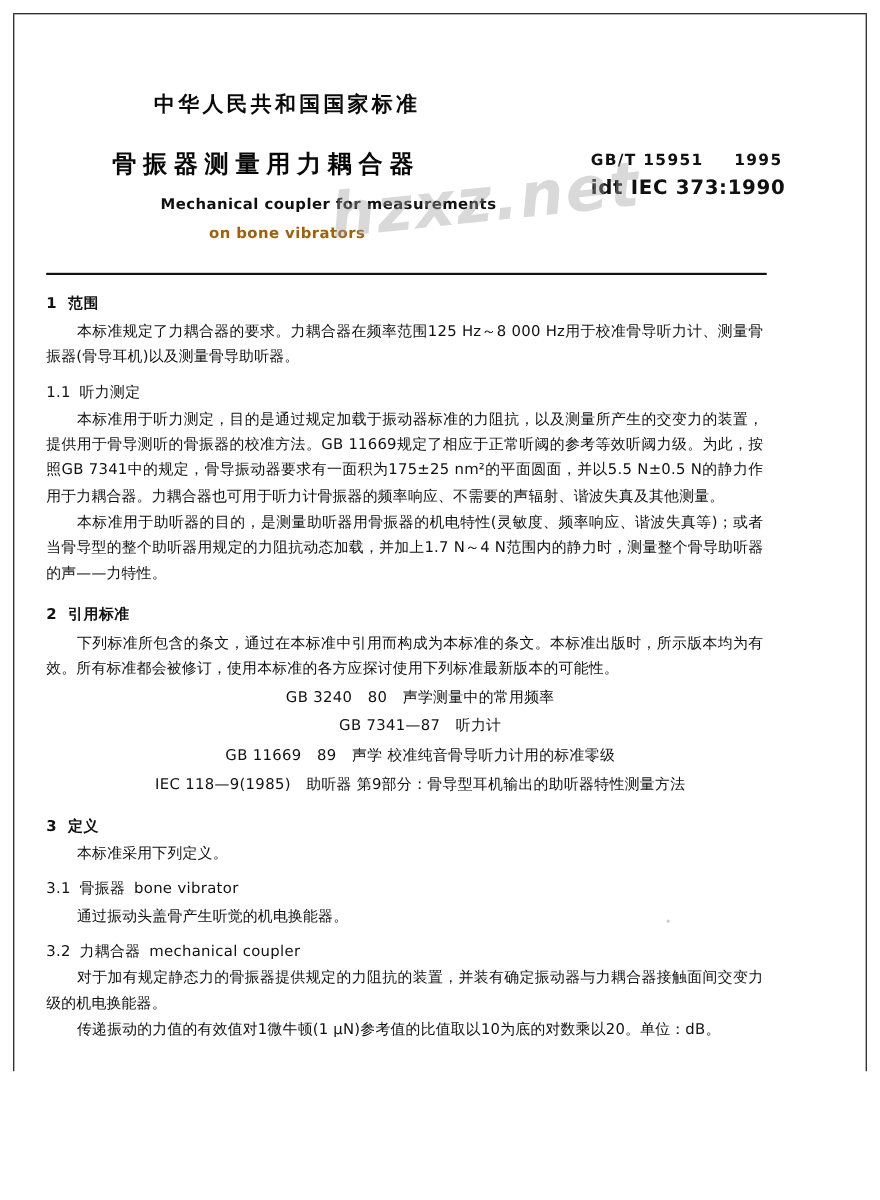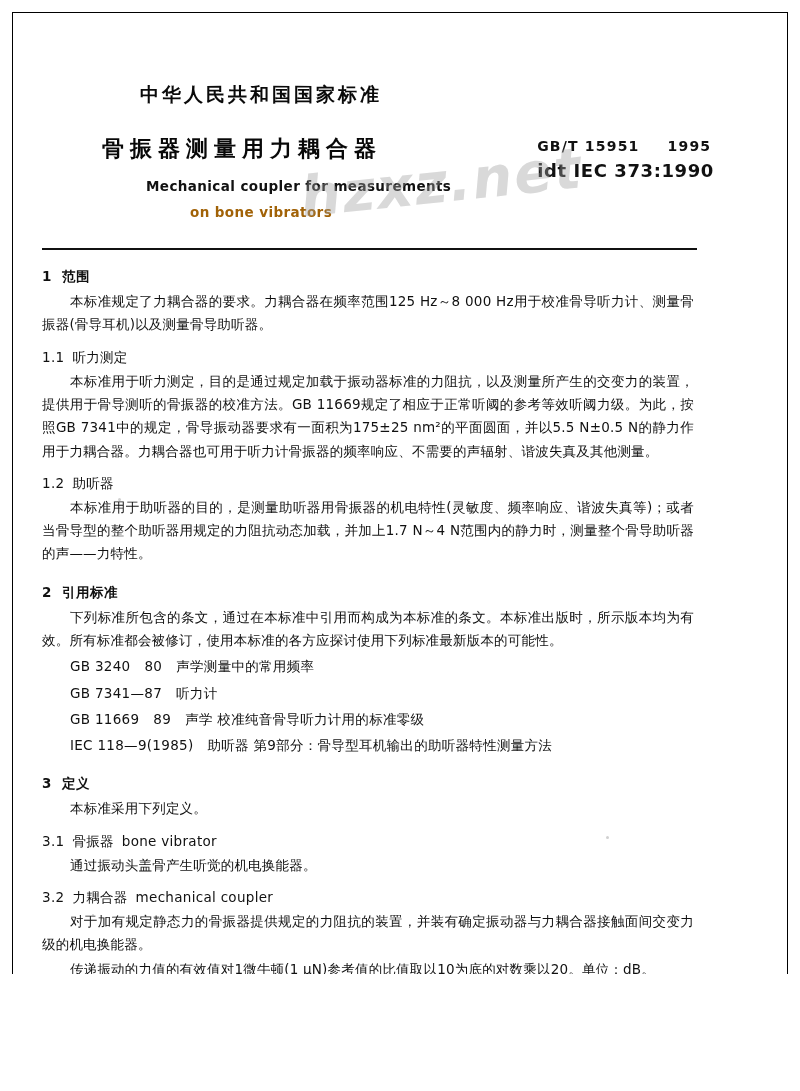--- a/index.html
+++ b/index.html
@@ -146,20 +146,21 @@
     letter-spacing: 0.2px;
   }
   .ref-list {
     margin: 3px 0 0 0;
   }
   .ref-item {
     margin: 0 0 3px 0;
     padding-left: 28px;
     font-size: 13.5px;
     letter-spacing: 0.3px;
+    text-align: center;
   }
   .ref-item .code {
     margin-right: 14px;
   }
 
   .footer {
     position: absolute;
     left: 42px;
     right: 28px;
     top: 988px;
@@ -243,23 +244,20 @@
       <div class="sec-head">
         <span class="num">1</span><span>范围</span>
       </div>
       <p class="para">本标准规定了力耦合器的要求。力耦合器在频率范围125 Hz～8 000 Hz用于校准骨导听力计、测量骨振器(骨导耳机)以及测量骨导助听器。</p>
 
       <div class="sub-head">
         <span class="num">1.1</span><span>听力测定</span>
       </div>
       <p class="para">本标准用于听力测定，目的是通过规定加载于振动器标准的力阻抗，以及测量所产生的交变力的装置，提供用于骨导测听的骨振器的校准方法。GB 11669规定了相应于正常听阈的参考等效听阈力级。为此，按照GB 7341中的规定，骨导振动器要求有一面积为175±25 nm²的平面圆面，并以5.5 N±0.5 N的静力作用于力耦合器。力耦合器也可用于听力计骨振器的频率响应、不需要的声辐射、谐波失真及其他测量。</p>
 
-      <div class="sub-head">
-        <span class="num">1.2</span><span>助听器</span>
-      </div>
       <p class="para">本标准用于助听器的目的，是测量助听器用骨振器的机电特性(灵敏度、频率响应、谐波失真等)；或者当骨导型的整个助听器用规定的力阻抗动态加载，并加上1.7 N～4 N范围内的静力时，测量整个骨导助听器的声——力特性。</p>
 
       <div class="sec-head">
         <span class="num">2</span><span>引用标准</span>
       </div>
       <p class="para">下列标准所包含的条文，通过在本标准中引用而构成为本标准的条文。本标准出版时，所示版本均为有效。所有标准都会被修订，使用本标准的各方应探讨使用下列标准最新版本的可能性。</p>
 
       <div class="ref-list">
         <div class="ref-item">
           <span class="code">GB 3240</span><span class="code">80</span><span>声学测量中的常用频率</span>

